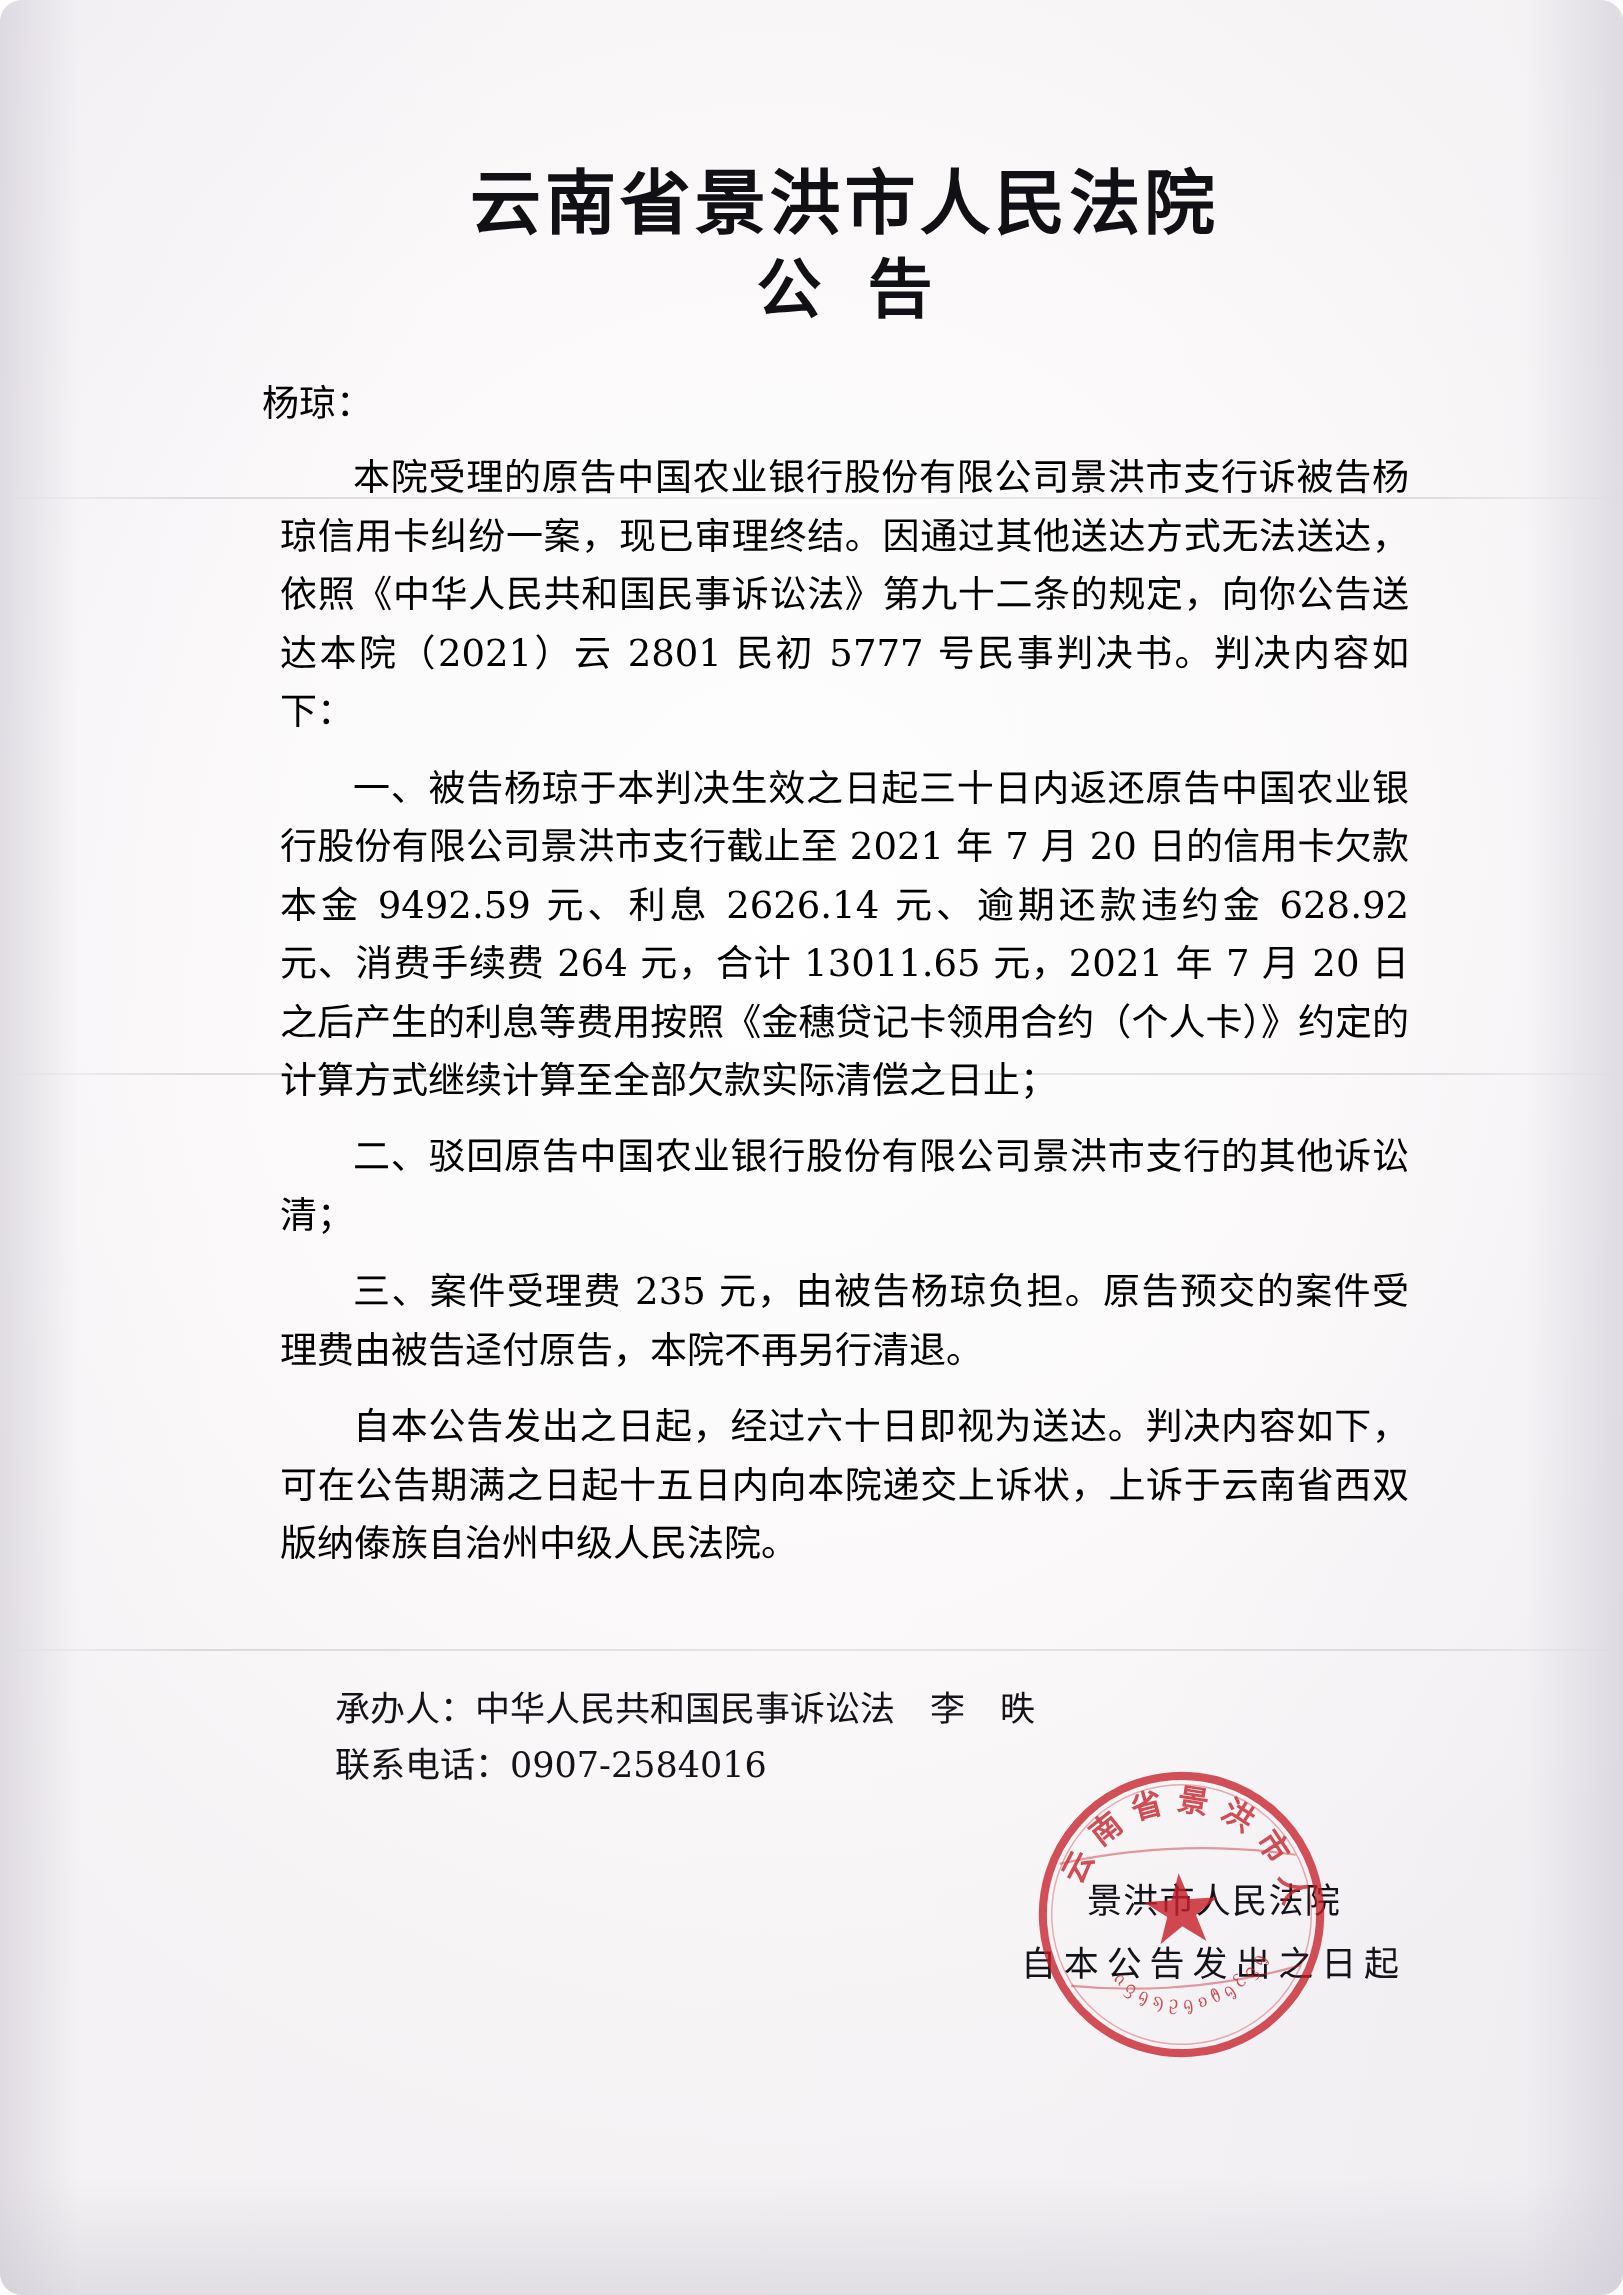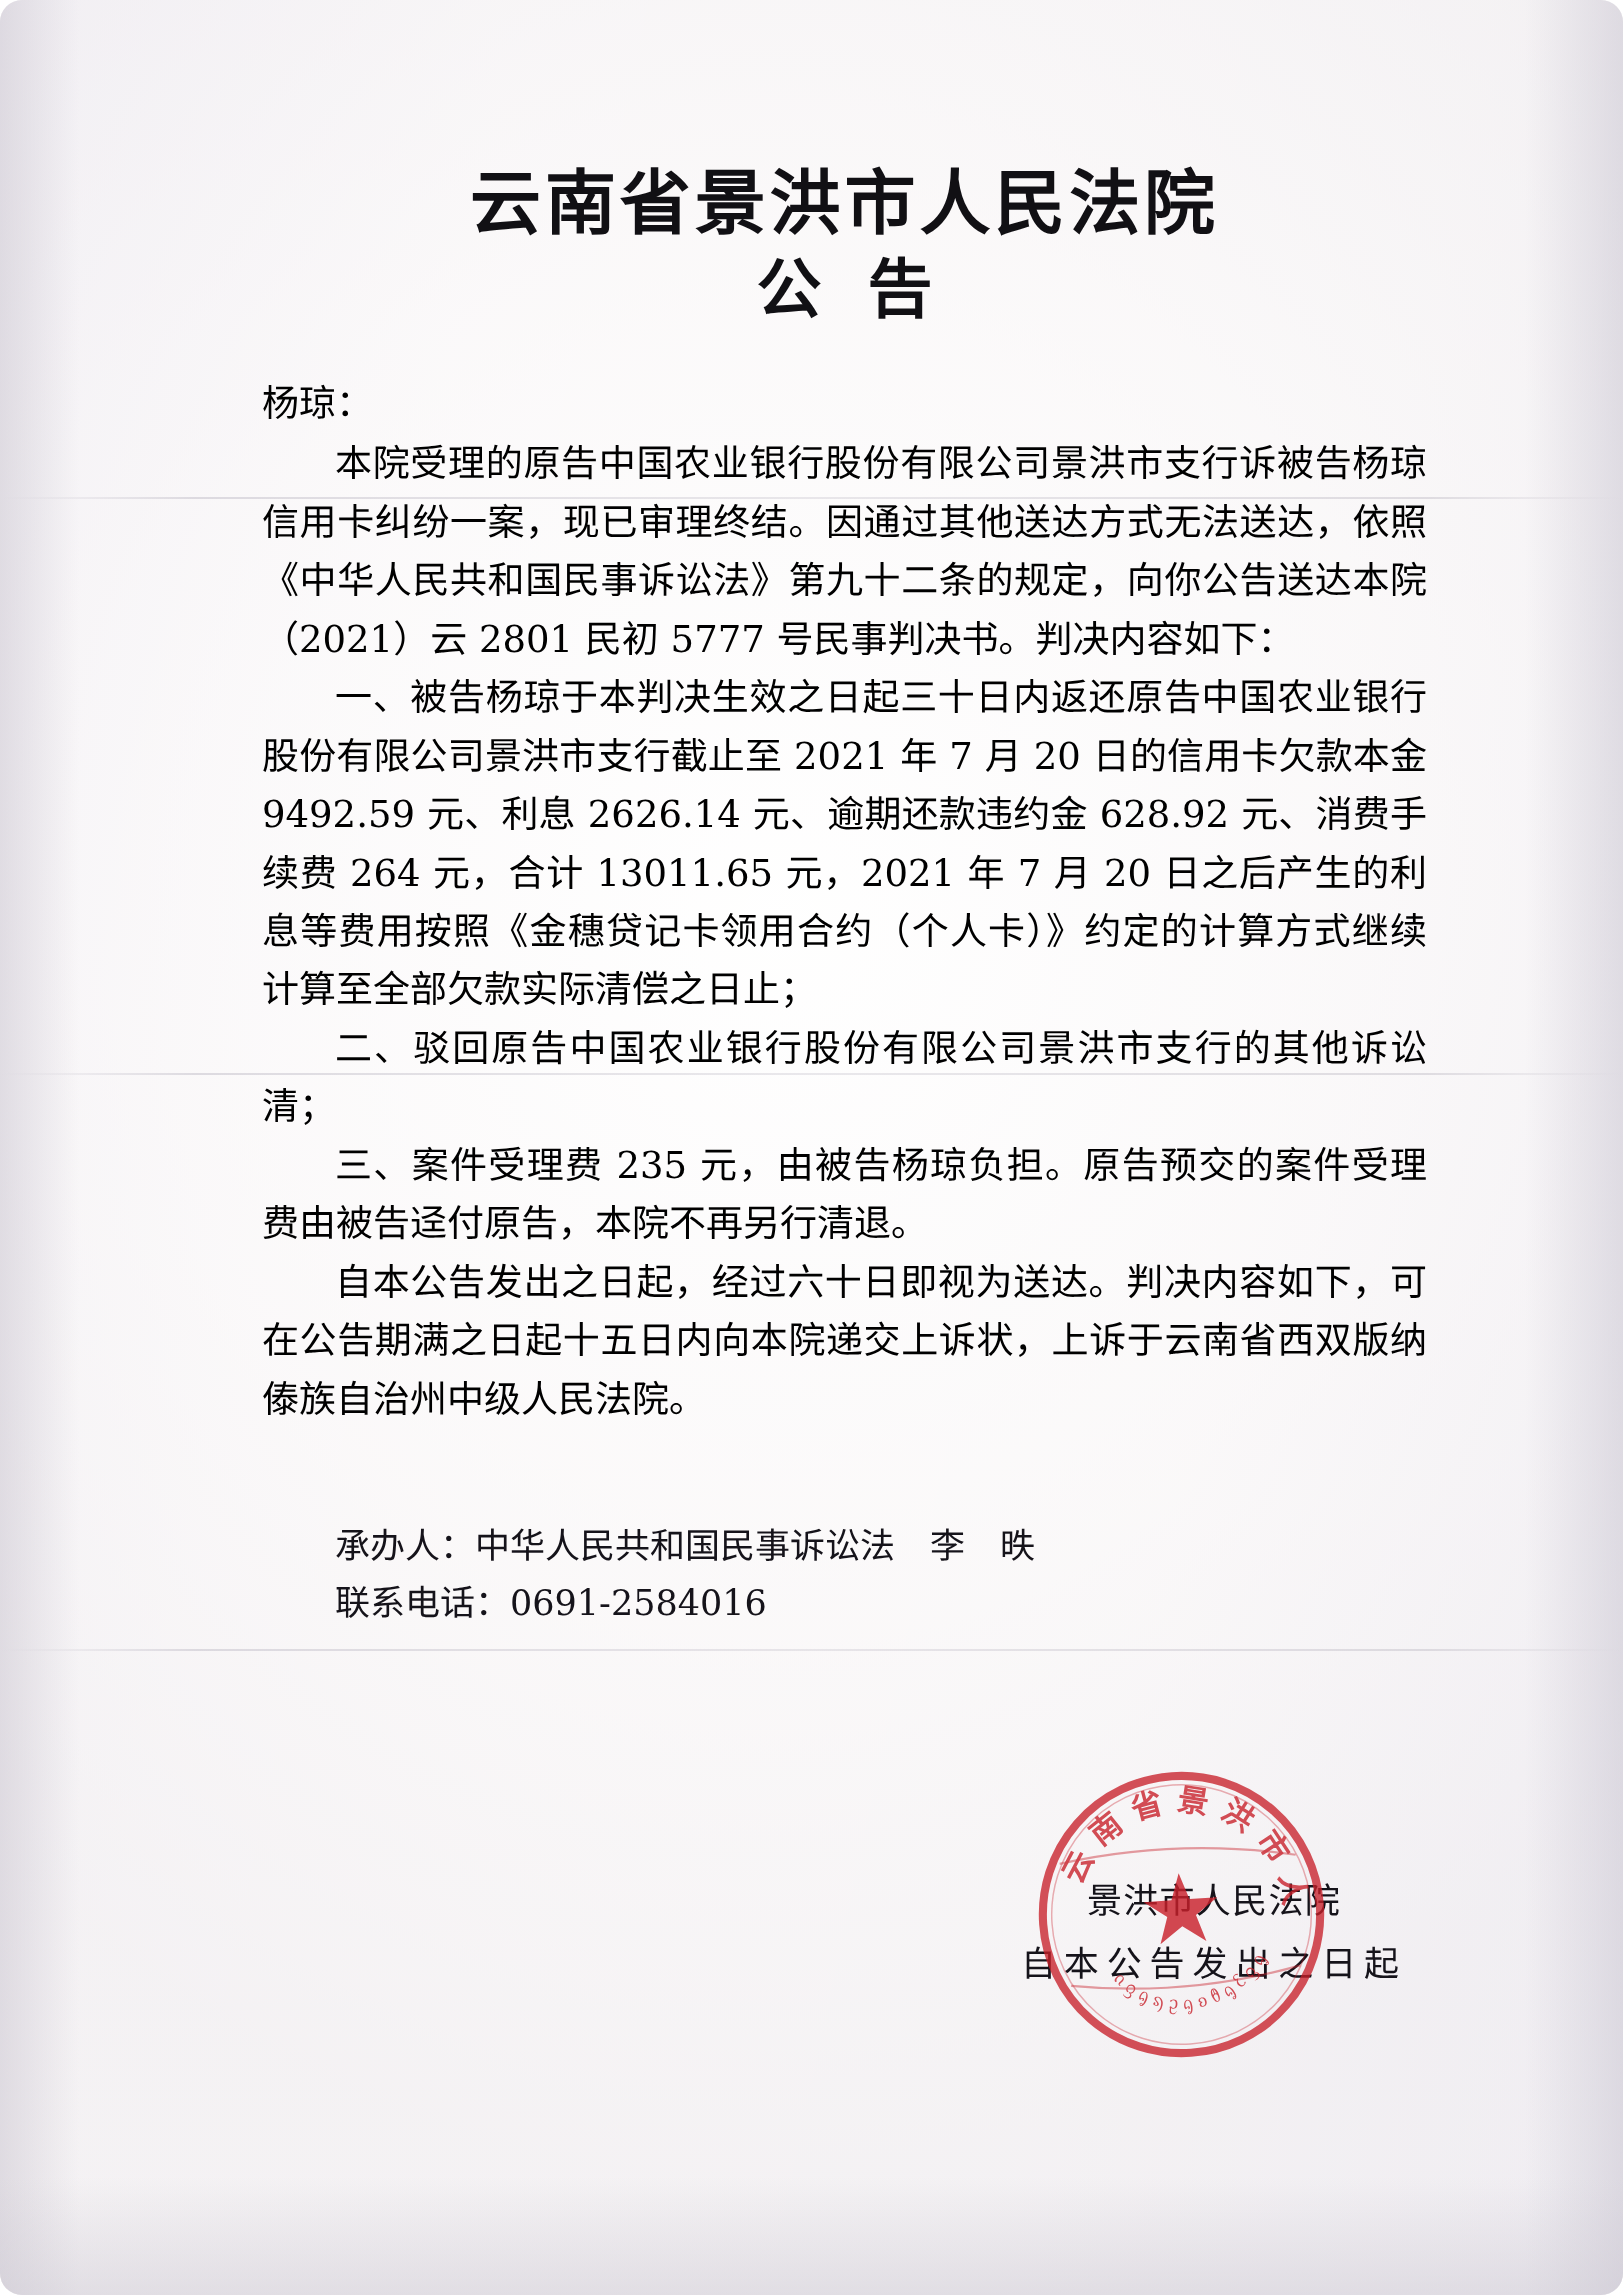--- a/index.html
+++ b/index.html
@@ -92,21 +92,21 @@
     color: #000000;
     text-align: justify;
     text-justify: inter-ideograph;
   }
   .salutation {
     margin: 0 0 3.9px 0;
     font-size: 37px;
     line-height: 1.5;
   }
   .para {
-    margin: 0;
+    margin: 18px;
     text-indent: 73px;
   }
   .gap {
     height: 63px;
   }
 
   .sign-block {
     margin-top: 26px;
     font-family: "DejaVu Serif", "Liberation Serif", serif;
     font-size: 35px;
@@ -177,21 +177,21 @@
       <p class="para">一、被告杨琼于本判决生效之日起三十日内返还原告中国农业银行股份有限公司景洪市支行截止至 2021 年 7 月 20 日的信用卡欠款本金 9492.59 元、利息 2626.14 元、逾期还款违约金 628.92 元、消费手续费 264 元，合计 13011.65 元，2021 年 7 月 20 日之后产生的利息等费用按照《金穗贷记卡领用合约（个人卡）》约定的计算方式继续计算至全部欠款实际清偿之日止；</p>
       <p class="para">二、驳回原告中国农业银行股份有限公司景洪市支行的其他诉讼清；</p>
       <p class="para">三、案件受理费 235 元，由被告杨琼负担。原告预交的案件受理费由被告迳付原告，本院不再另行清退。</p>
       <p class="para">自本公告发出之日起，经过六十日即视为送达。判决内容如下，可在公告期满之日起十五日内向本院递交上诉状，上诉于云南省西双版纳傣族自治州中级人民法院。</p>
     </div>
 
     <div class="gap"></div>
 
     <div class="sign-block">
       <p class="sign-line">承办人：中华人民共和国民事诉讼法　李　昳</p>
-      <p class="sign-line">联系电话：0691-2584016</p>
+      <p class="sign-line">联系电话：0907-2584016</p>
     </div>
 
   </div>
 
   <div class="footer-sign">
     <div class="court">景洪市人民法院</div>
     <div class="date">自本公告发出之日起</div>
   </div>
 
   <div class="seal">

